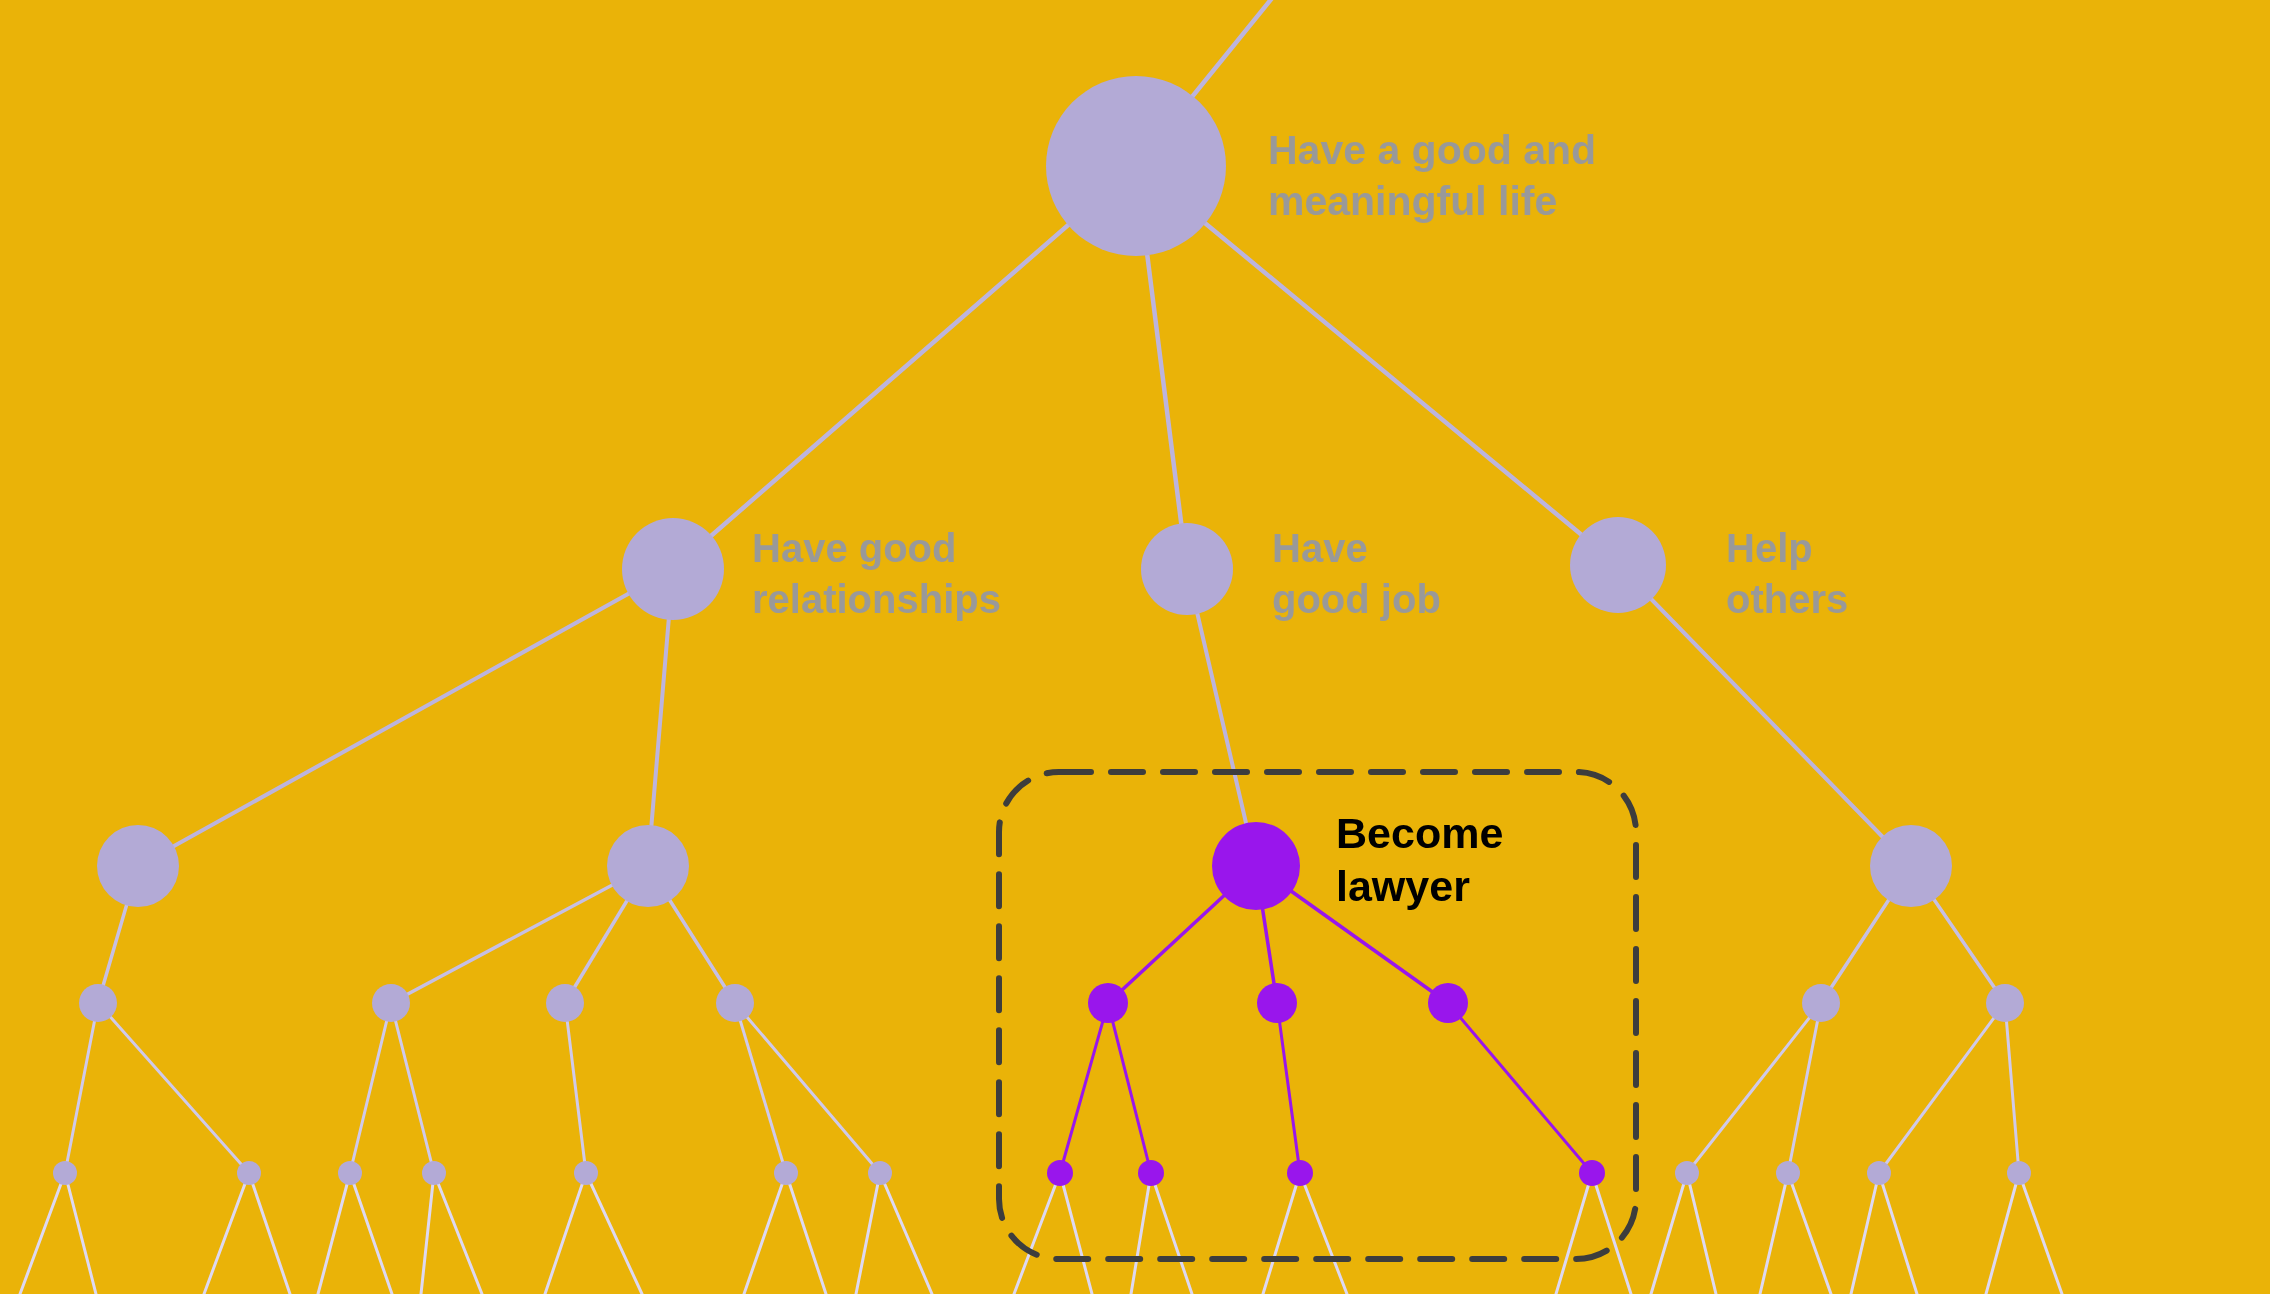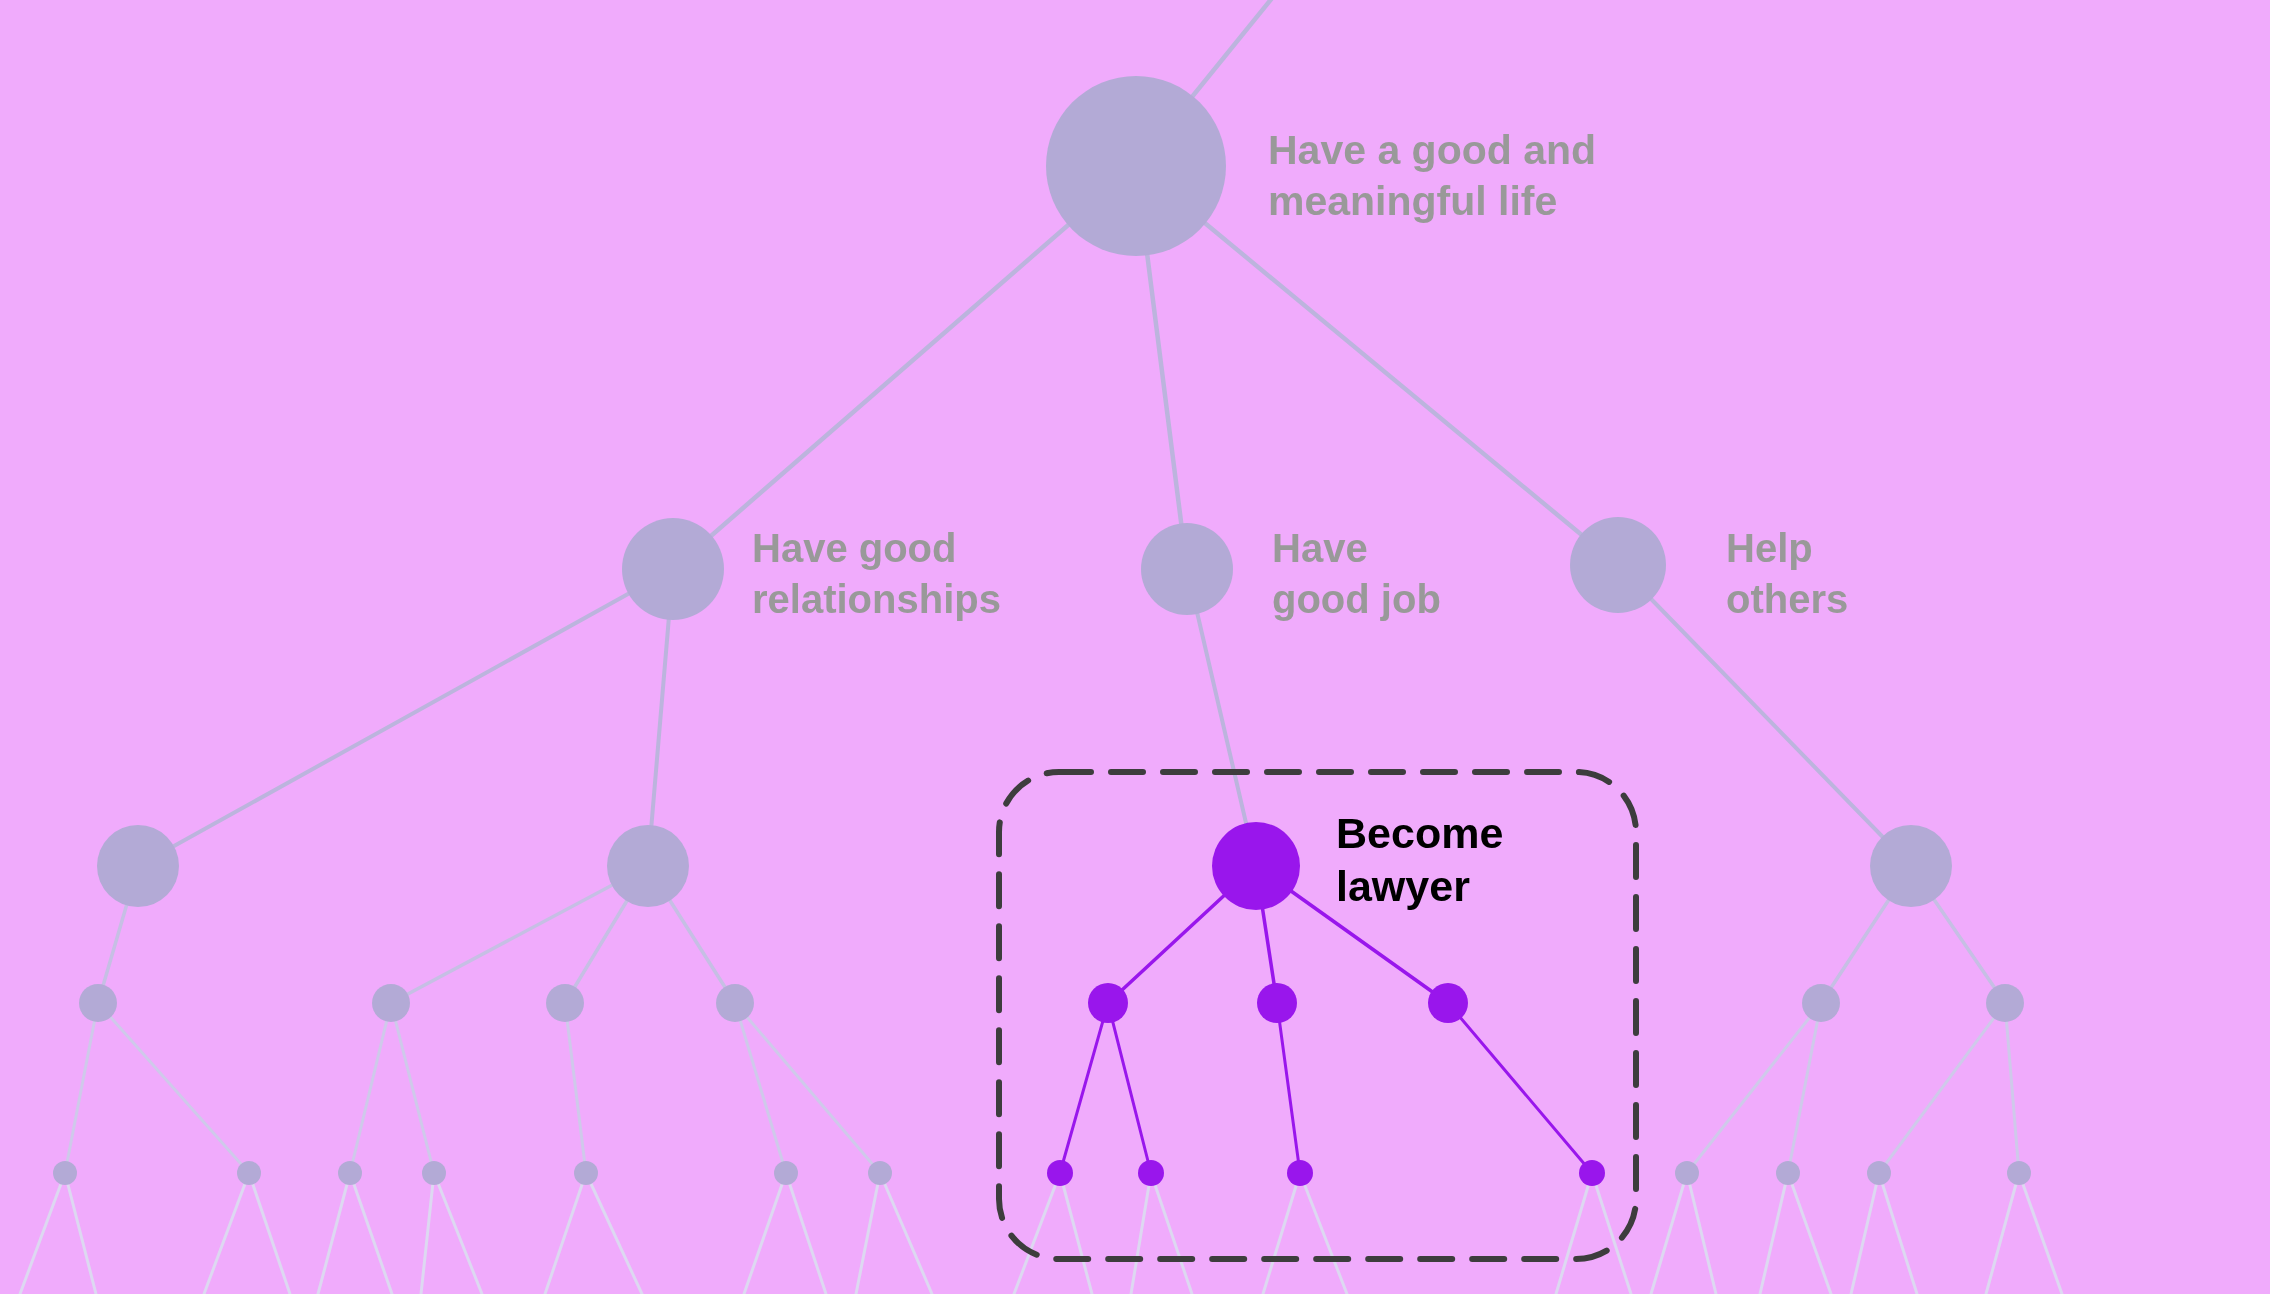--- a/index.html
+++ b/index.html
@@ -6,21 +6,21 @@
   html, body {
     margin: 0;
     padding: 0;
     background: #ffffff;
     overflow: hidden;
   }
   .canvas {
     position: relative;
     width: 2270px;
     height: 1294px;
-    background: #f0abfc;
+    background: #eab308;
   }
   svg text {
     font-family: "Liberation Sans", sans-serif;
     font-weight: 700;
   }
 </style>
 </head>
 <body>
 
 <div class="canvas">

